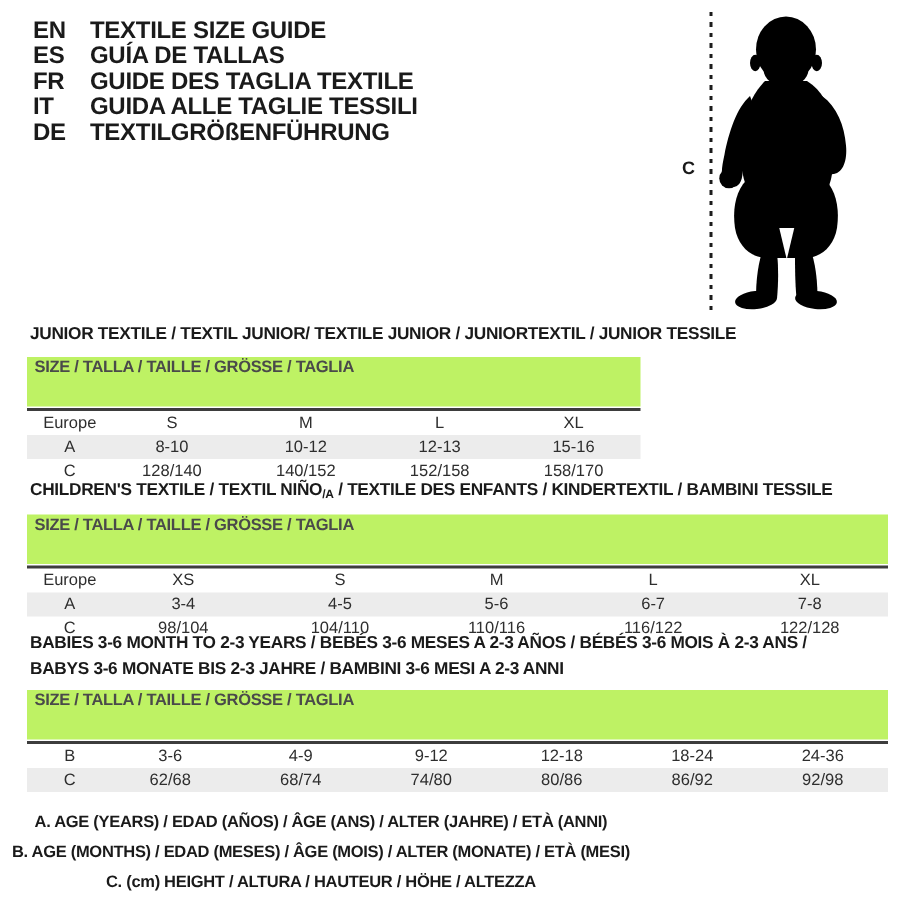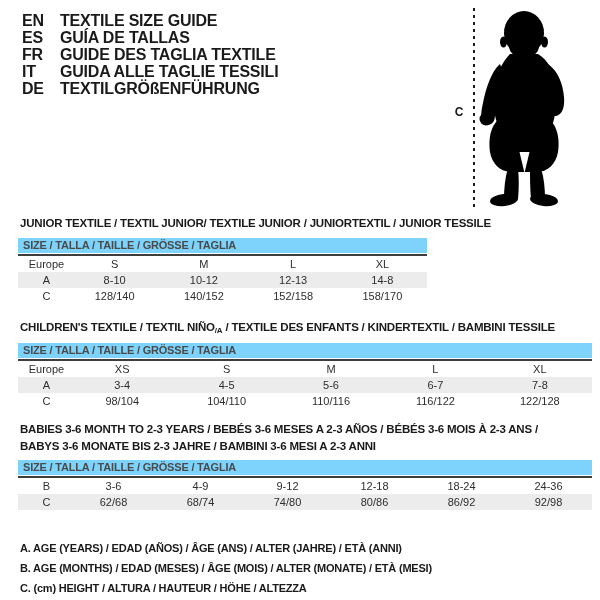--- a/index.html
+++ b/index.html
@@ -25,33 +25,33 @@
   }
   .baby-figure { position:absolute; left:478px; top:8px; width:92px; height:200px; }
   
   .section-title {
     position:absolute; left:20px; font-size:11.5px; font-weight:bold;
     letter-spacing:-0.2px; white-space:nowrap;
   }
   .section-title sub { font-size:8px; vertical-align:-2px; }
   .size-table { position:absolute; left:18px; }
   .size-bar {
-    height:15px; background:#7dd3fc; color:#4a4a4a;
+    height:33px; background:#bef264; color:#4a4a4a;
     font-size:11px; font-weight:bold; line-height:15px; padding-left:5px;
     letter-spacing:-0.2px; white-space:nowrap; overflow:hidden;
   }
   .size-rule { height:2px; background:#3d3d3d; margin-top:1px; }
   .t-row { display:flex; height:16px; line-height:16px; font-size:11px; color:#2e2e2e; }
   .t-row.shaded { background:#ececec; }
   .t-label { width:52px; padding-left:5px; text-align:center; }
   .t-cell { flex:1; text-align:center; }
   .w-narrow { width:409px; }
   .w-wide { width:574px; }
   
-  .footnotes { position:absolute; left:20px; top:538px; }
+  .footnotes { position:absolute; left:8px; top:538px;text-align:center; }
   .footnote { font-size:11px; font-weight:bold; line-height:20px; letter-spacing:-0.2px; white-space:nowrap; }
 </style>
 </head>
 <body>
 
 <div class="lang-block">
   <div class="lang-row">
     <span class="lang-code">EN</span>
     <span class="lang-title">TEXTILE SIZE GUIDE</span>
   </div>
@@ -112,21 +112,21 @@
         <div class="t-cell">S</div>
         <div class="t-cell">M</div>
         <div class="t-cell">L</div>
         <div class="t-cell">XL</div>
       </div>
       <div class="t-row shaded">
         <div class="t-label">A</div>
         <div class="t-cell">8-10</div>
         <div class="t-cell">10-12</div>
         <div class="t-cell">12-13</div>
-        <div class="t-cell">14-8</div>
+        <div class="t-cell">15-16</div>
       </div>
       <div class="t-row">
         <div class="t-label">C</div>
         <div class="t-cell">128/140</div>
         <div class="t-cell">140/152</div>
         <div class="t-cell">152/158</div>
         <div class="t-cell">158/170</div>
       </div>
     </div>
 </div>

